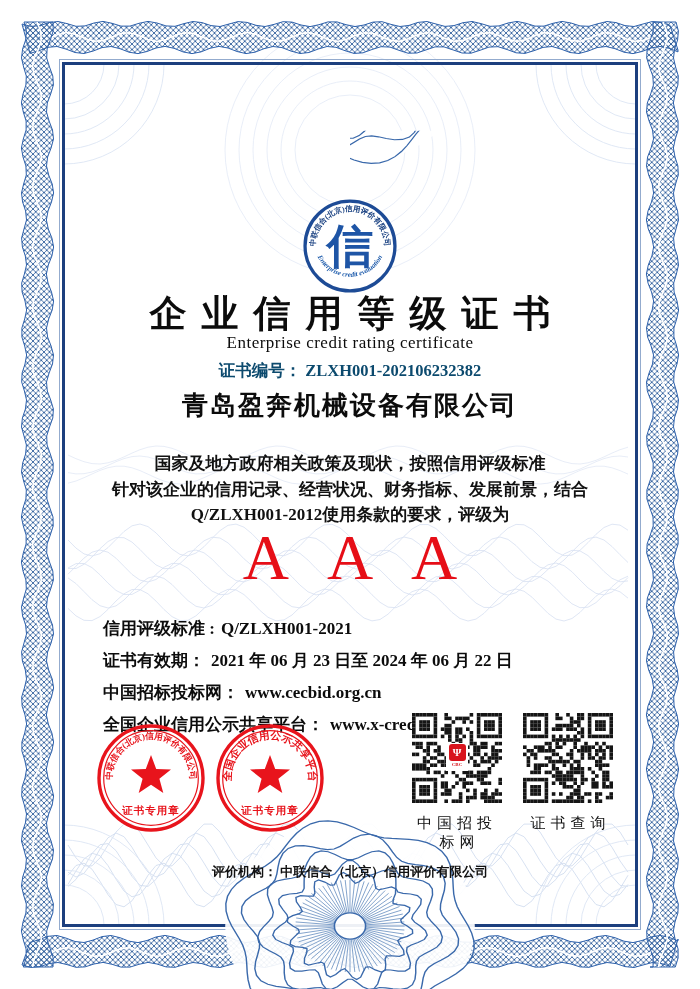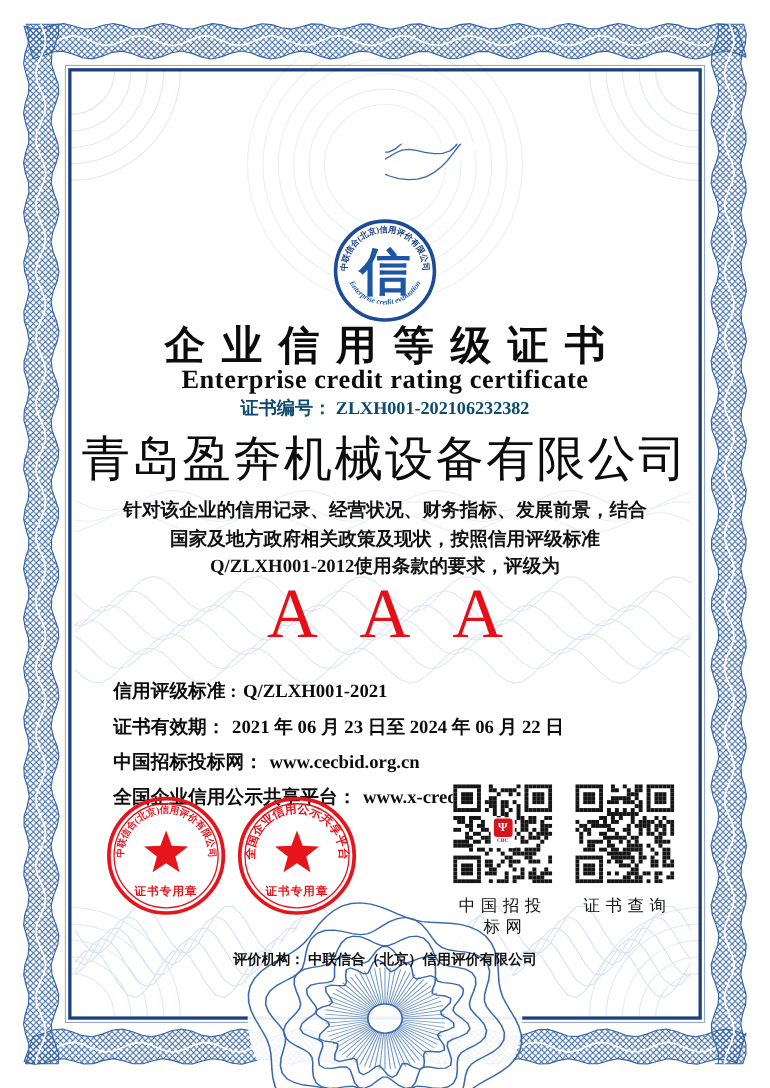--- a/index.html
+++ b/index.html
@@ -9,23 +9,23 @@
   .content{position:absolute;left:63px;top:63px;width:574px;height:863px;z-index:2;}
 
   .blk{position:absolute;left:0;width:100%;text-align:center;}
 
   .logo{position:absolute;left:50%;top:125px;width:116px;height:116px;margin-left:-58px;}
   .logo svg{width:116px;height:116px;}
   .logo-char{font-family:"Liberation Serif","DejaVu Serif",serif;font-weight:bold;}
 
   .title-cn{top:226px;font-size:37px;font-weight:bold;color:#0c0c0c;}
   .title-cn span{letter-spacing:15px;margin-right:-15px;}
-  .title-en{top:270px;font-size:24px;font-weight:bold;color:#0c0c0c;letter-spacing:.5px;}
+  .title-en{top:270px;font-size:17px;font-weight:normal;color:#0c0c0c;letter-spacing:.5px;}
   .cert-no{top:297px;font-size:16.5px;font-weight:bold;color:#0c4a6e;}
-  .company{top:325px;font-size:44px;font-weight:normal;color:#0c0c0c;letter-spacing:2px;}
+  .company{top:325px;font-size:26px;font-weight:bold;color:#0c0c0c;letter-spacing:2px;}
   .statement{top:388px;font-size:17px;font-weight:bold;color:#111;line-height:25.5px;}
   .rating{top:458px;font-size:64px;font-weight:normal;color:#e60e17;}
   .rating span{letter-spacing:38px;margin-right:-38px;}
 
   .details{position:absolute;left:40px;top:556px;text-align:left;font-size:17px;
            font-weight:bold;color:#0c0c0c;}
   .detail-row{margin-bottom:12px;line-height:20px;}
   .detail-row .val{margin-left:6px;}
 
   .seal{position:absolute;width:112px;height:112px;top:659px;}
@@ -299,22 +299,22 @@
     <div class="blk title-en">Enterprise credit rating certificate</div>
 
     <div class="blk cert-no">
       <span>证书编号：</span>
       <span>ZLXH001-202106232382</span>
     </div>
 
     <div class="blk company">青岛盈奔机械设备有限公司</div>
 
     <div class="blk statement">
+      <div>国家及地方政府相关政策及现状，按照信用评级标准</div>
       <div>针对该企业的信用记录、经营状况、财务指标、发展前景，结合</div>
-      <div>国家及地方政府相关政策及现状，按照信用评级标准</div>
       <div>Q/ZLXH001-2012使用条款的要求，评级为</div>
     </div>
 
     <div class="blk rating">
       <span>AAA</span>
     </div>
 
     <div class="details">
       <div class="detail-row">
         <span>信用评级标准 :</span><span class="val">Q/ZLXH001-2021</span>

